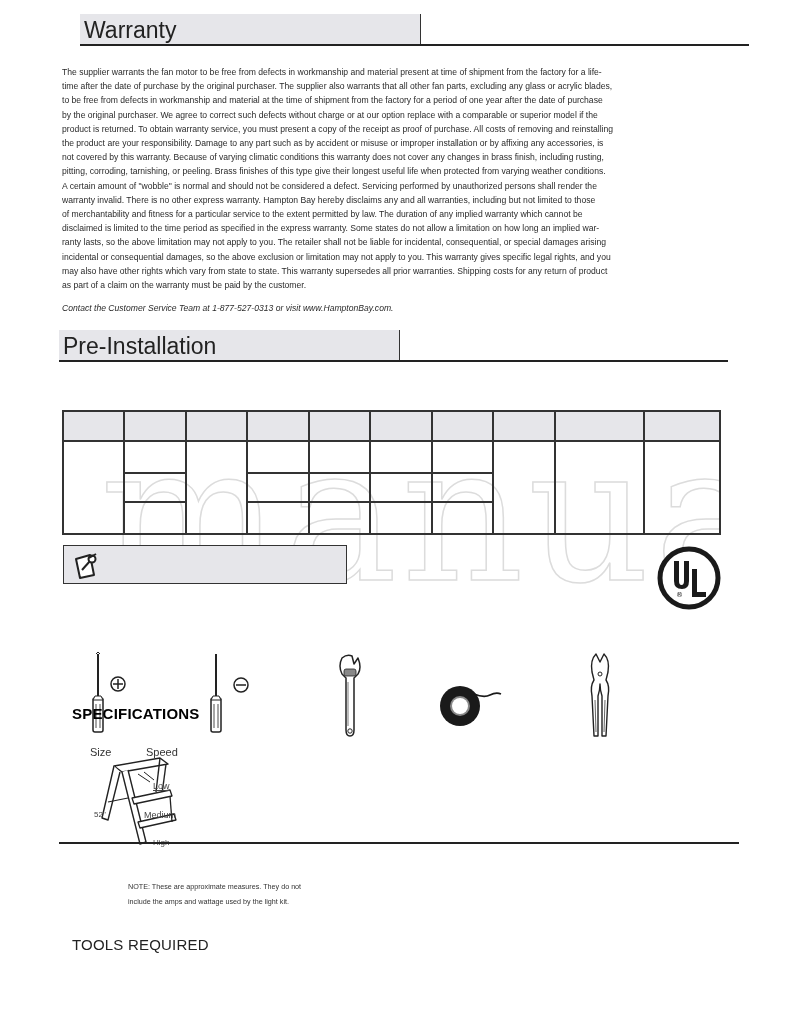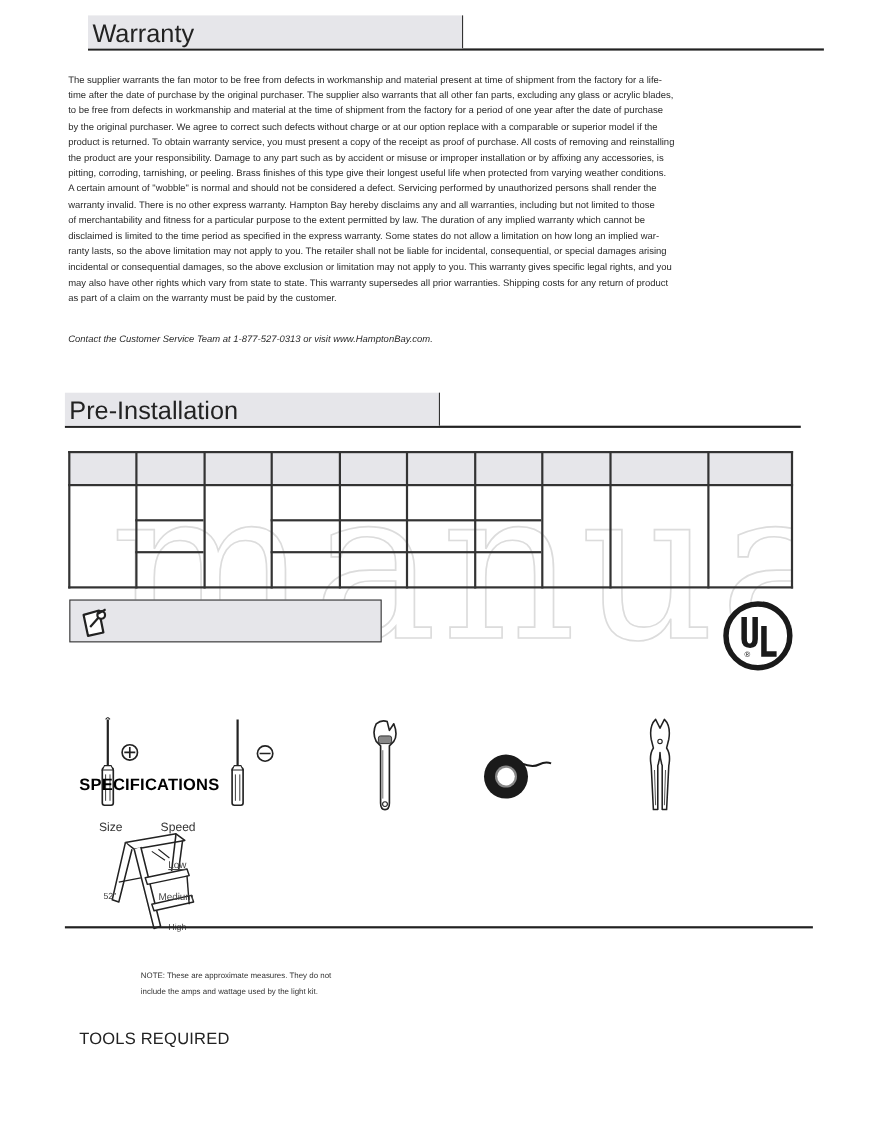--- a/index.html
+++ b/index.html
@@ -51,33 +51,34 @@
   </div>
 </div>
 
 <div class="warranty-body">
   <p>The supplier warrants the fan motor to be free from defects in workmanship and material present at time of shipment from the factory for a life-</p>
   <p>time after the date of purchase by the original purchaser. The supplier also warrants that all other fan parts, excluding any glass or acrylic blades,</p>
   <p>to be free from defects in workmanship and material at the time of shipment from the factory for a period of one year after the date of purchase</p>
   <p>by the original purchaser. We agree to correct such defects without charge or at our option replace with a comparable or superior model if the</p>
   <p>product is returned. To obtain warranty service, you must present a copy of the receipt as proof of purchase. All costs of removing and reinstalling</p>
   <p>the product are your responsibility. Damage to any part such as by accident or misuse or improper installation or by affixing any accessories, is</p>
+  <p>not covered by this warranty. Because of varying climatic conditions this warranty does not cover any changes in brass finish, including rusting,</p>
   <p>pitting, corroding, tarnishing, or peeling. Brass finishes of this type give their longest useful life when protected from varying weather conditions.</p>
   <p>A certain amount of "wobble" is normal and should not be considered a defect. Servicing performed by unauthorized persons shall render the</p>
   <p>warranty invalid. There is no other express warranty. Hampton Bay hereby disclaims any and all warranties, including but not limited to those</p>
-  <p>of merchantability and fitness for a particular purpose to the extent permitted by law. The duration of any implied warranty which cannot be</p>
+  <p>of merchantability and fitness for a particular service to the extent permitted by law. The duration of any implied warranty which cannot be</p>
   <p>disclaimed is limited to the time period as specified in the express warranty. Some states do not allow a limitation on how long an implied war-</p>
   <p>ranty lasts, so the above limitation may not apply to you. The retailer shall not be liable for incidental, consequential, or special damages arising</p>
   <p>incidental or consequential damages, so the above exclusion or limitation may not apply to you. This warranty gives specific legal rights, and you</p>
   <p>may also have other rights which vary from state to state. This warranty supersedes all prior warranties. Shipping costs for any return of product</p>
   <p>as part of a claim on the warranty must be paid by the customer.</p>
 </div>
 <div class="contact">Contact the Customer Service Team at 1-877-527-0313 or visit www.HamptonBay.com.</div>
 
-<div class="sec-head" style="top:357px;">
+<div class="sec-head" style="top:330px;">
   <div class="tab">
     <span>Pre-Installation</span>
   </div>
 </div>
 
 <svg class="watermark" viewBox="0 0 620 160">
   <text x="0" y="150" font-family="'DejaVu Serif', serif" font-size="190" fill="none" stroke="#dcdcdc" stroke-width="1.5" letter-spacing="4">manuali</text>
 </svg>
 
 <div class="spec-table">

